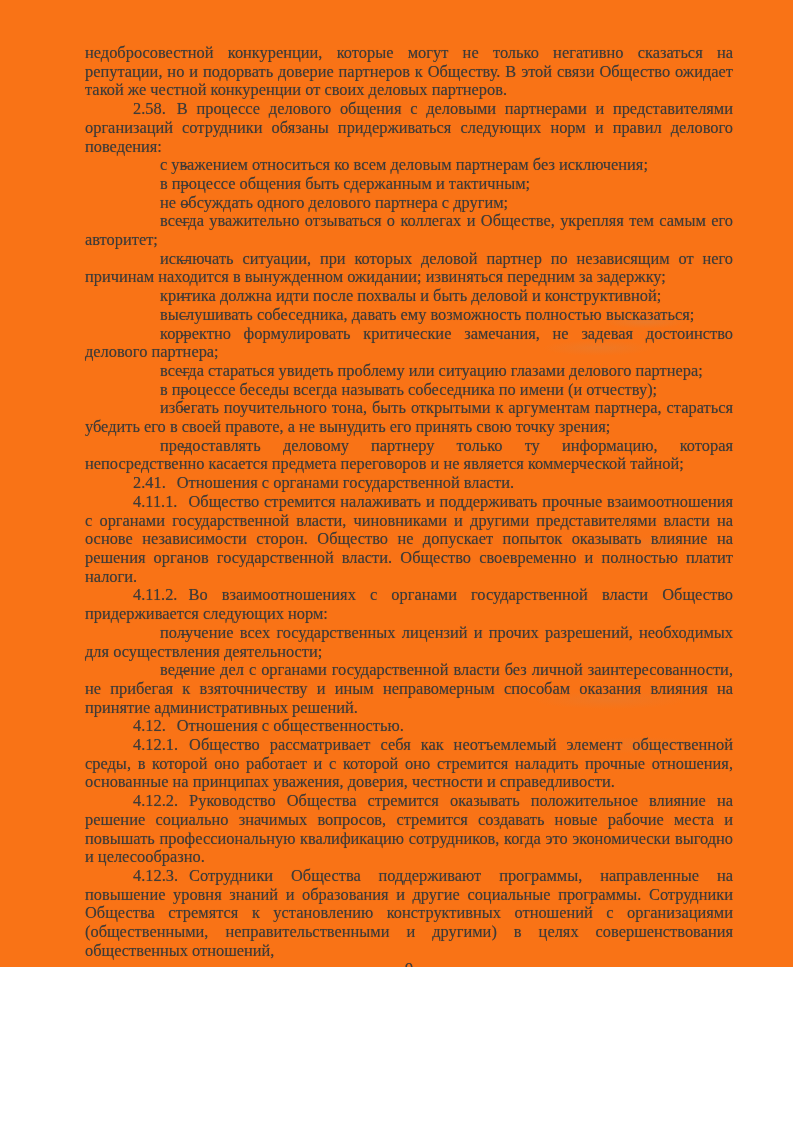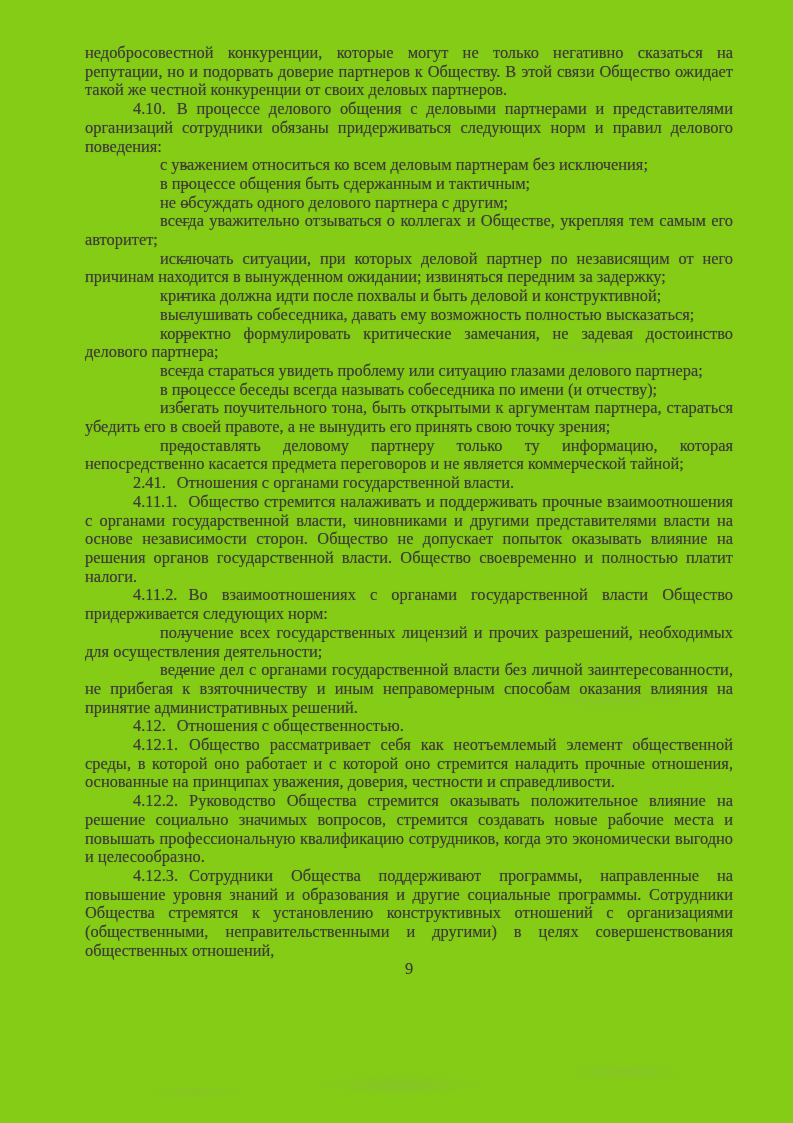--- a/index.html
+++ b/index.html
@@ -3,22 +3,22 @@
 <meta charset="utf-8">
 <style>
   html, body {
     margin: 0;
     padding: 0;
     background: #ffffff;
   }
   .page {
     position: relative;
     width: 793px;
-    height: 1123px;
-    background: #84cc16;
+    height: 967px;
+    background: #f97316;
     overflow: hidden;
     font-family: "Liberation Serif", "DejaVu Serif", serif;
     color: #3e3b38;
   }
   
   .artifacts {
     position: absolute;
     inset: 0;
     pointer-events: none;
     background:
@@ -64,21 +64,21 @@
   }
 </style>
 </head>
 <body>
 
 <div class="page">
   <div class="artifacts"></div>
   <div class="content">
 
   <p class="plain">недобросовестной конкуренции, которые могут не только негативно сказаться на репутации, но и подорвать доверие партнеров к Обществу. В этой связи Общество ожидает такой же честной конкуренции от своих деловых партнеров.</p>
-      <p class="numbered"><span class="num">4.10.</span>В процессе делового общения с деловыми партнерами и представителями организаций сотрудники обязаны придерживаться следующих норм и правил делового поведения:</p>
+      <p class="numbered"><span class="num">2.58.</span>В процессе делового общения с деловыми партнерами и представителями организаций сотрудники обязаны придерживаться следующих норм и правил делового поведения:</p>
       <p class="bullet"><span class="dash">–</span>с уважением относиться ко всем деловым партнерам без исключения;</p>
       <p class="bullet"><span class="dash">–</span>в процессе общения быть сдержанным и тактичным;</p>
       <p class="bullet"><span class="dash">–</span>не обсуждать одного делового партнера с другим;</p>
       <p class="bullet"><span class="dash">–</span>всегда уважительно отзываться о коллегах и Обществе, укрепляя тем самым его авторитет;</p>
       <p class="bullet"><span class="dash">–</span>исключать ситуации, при которых деловой партнер по независящим от него причинам находится в вынужденном ожидании; извиняться передним за задержку;</p>
       <p class="bullet"><span class="dash">–</span>критика должна идти после похвалы и быть деловой и конструктивной;</p>
       <p class="bullet"><span class="dash">–</span>выслушивать собеседника, давать ему возможность полностью высказаться;</p>
       <p class="bullet"><span class="dash">–</span>корректно формулировать критические замечания, не задевая достоинство делового партнера;</p>
       <p class="bullet"><span class="dash">–</span>всегда стараться увидеть проблему или ситуацию глазами делового партнера;</p>
       <p class="bullet"><span class="dash">–</span>в процессе беседы всегда называть собеседника по имени (и отчеству);</p>

